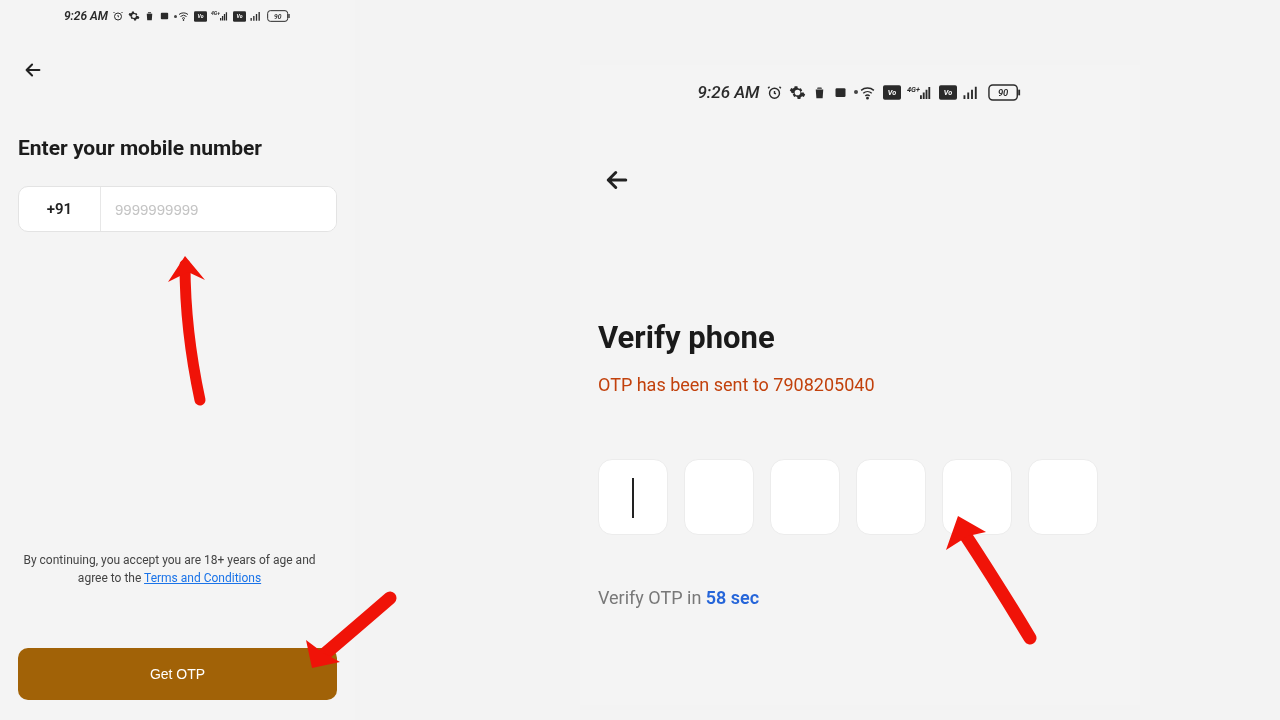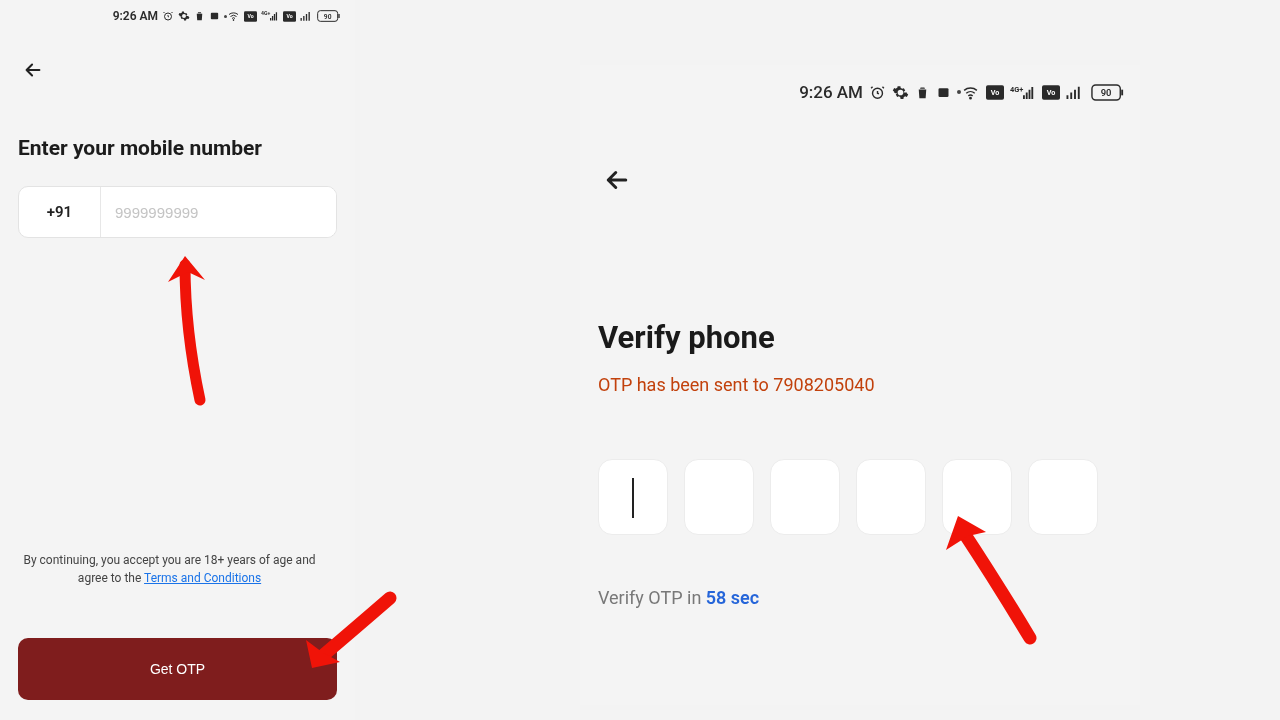--- a/index.html
+++ b/index.html
@@ -21,55 +21,56 @@
   }
   .panel-right {
     left: 580px; top: 65px;
     width: 560px; height: 640px;
     background: #f4f4f4;
   }
 
   
   .statusbar {
     display: flex;
-    justify-content: flex-end;
+    justify-content: center;
     align-items: center;
     padding: 4px 14px 0 14px;
     height: 28px;
     font-size: 12px;
     font-weight: 600;
     color: #2a2a2a;
+    font-style: italic;
   }
   .statusbar .left, .statusbar .right {
     display: flex; align-items: center; gap: 4px;
   }
   .statusbar svg { display: block; }
   .dot { width:3px; height:3px; background:#444; border-radius:50%; }
 
   .statusbar-large {
     padding: 14px 14px 0 14px;
     height: 40px;
     font-size: 17px;
     font-weight: 500;
     color: #2b2b2b;
   }
   .statusbar-large .left, .statusbar-large .right { gap: 6px; }
 
   
   .back-btn { margin: 28px 0 0 22px; width: 28px; height: 28px; display:flex; align-items:center; cursor:pointer;}
   .title-a { margin: 52px 18px 0 18px; font-size: 21px; font-weight: 700; color: #1c1c1c; }
   .subtitle-a { margin: 6px 18px 0 18px; font-size: 12px; color: #707070; }
-  .phone-row { margin: 26px 18px 0 18px; display:flex; border:1px solid #e3e3e3; border-radius:10px; background:#fff; overflow:hidden; height:52px; }
+  .phone-row { margin: 26px 18px 0 18px; display:flex; border:1px solid #e3e3e3; border-radius:10px; background:#fff; overflow:hidden; height:46px; }
   .cc-box { width: 82px; border-right:1px solid #e7e7e7; display:flex; align-items:center; justify-content:center; font-size:15px; font-weight:600; color:#222; }
   .phone-input { flex:1; border:none; outline:none; font-size:15px; padding:0 14px; color:#222; }
   .phone-input::placeholder { color:#c4c4c4; }
 
   .terms { position:absolute; left:18px; right:34px; bottom: 132px; text-align:center; font-size:12px; color:#444; line-height:1.55; }
   .terms a { color:#1a73e8; text-decoration:underline; }
-  .get-otp { position:absolute; left:18px; right:18px; bottom:20px; height:62px; background:#7f1d1d; color:#fff; border:none; border-radius:10px; font-size:14px; font-weight:500; cursor:pointer;}
+  .get-otp { position:absolute; left:18px; right:18px; bottom:20px; height:52px; background:#a16207; color:#fff; border:none; border-radius:10px; font-size:14px; font-weight:500; cursor:pointer;}
 
   
   .back-btn-b { margin: 56px 0 0 22px; width:38px; height:38px; display:flex; align-items:center; cursor:pointer;}
   .title-b { margin: 120px 18px 0 18px; font-size: 31px; font-weight: 700; color:#1a1a1a; }
   .subtitle-b { margin: 18px 18px 0 18px; font-size: 18px; color:#c2410c; }
   .otp-row { margin: 64px 18px 0 18px; display:flex; gap:16px; }
   .otp-box { width:70px; height:76px; background:#fff; border:1px solid #ececec; border-radius:14px; text-align:center; font-size:24px; outline:none; }
   .otp-box.active { position:relative; }
   .otp-box.active::after { content:""; position:absolute; left:50%; top:18px; transform:translateX(-50%); width:2px; height:40px; background:#222; }
   .resend { margin: 52px 18px 0 18px; font-size:18px; color:#787878; }

